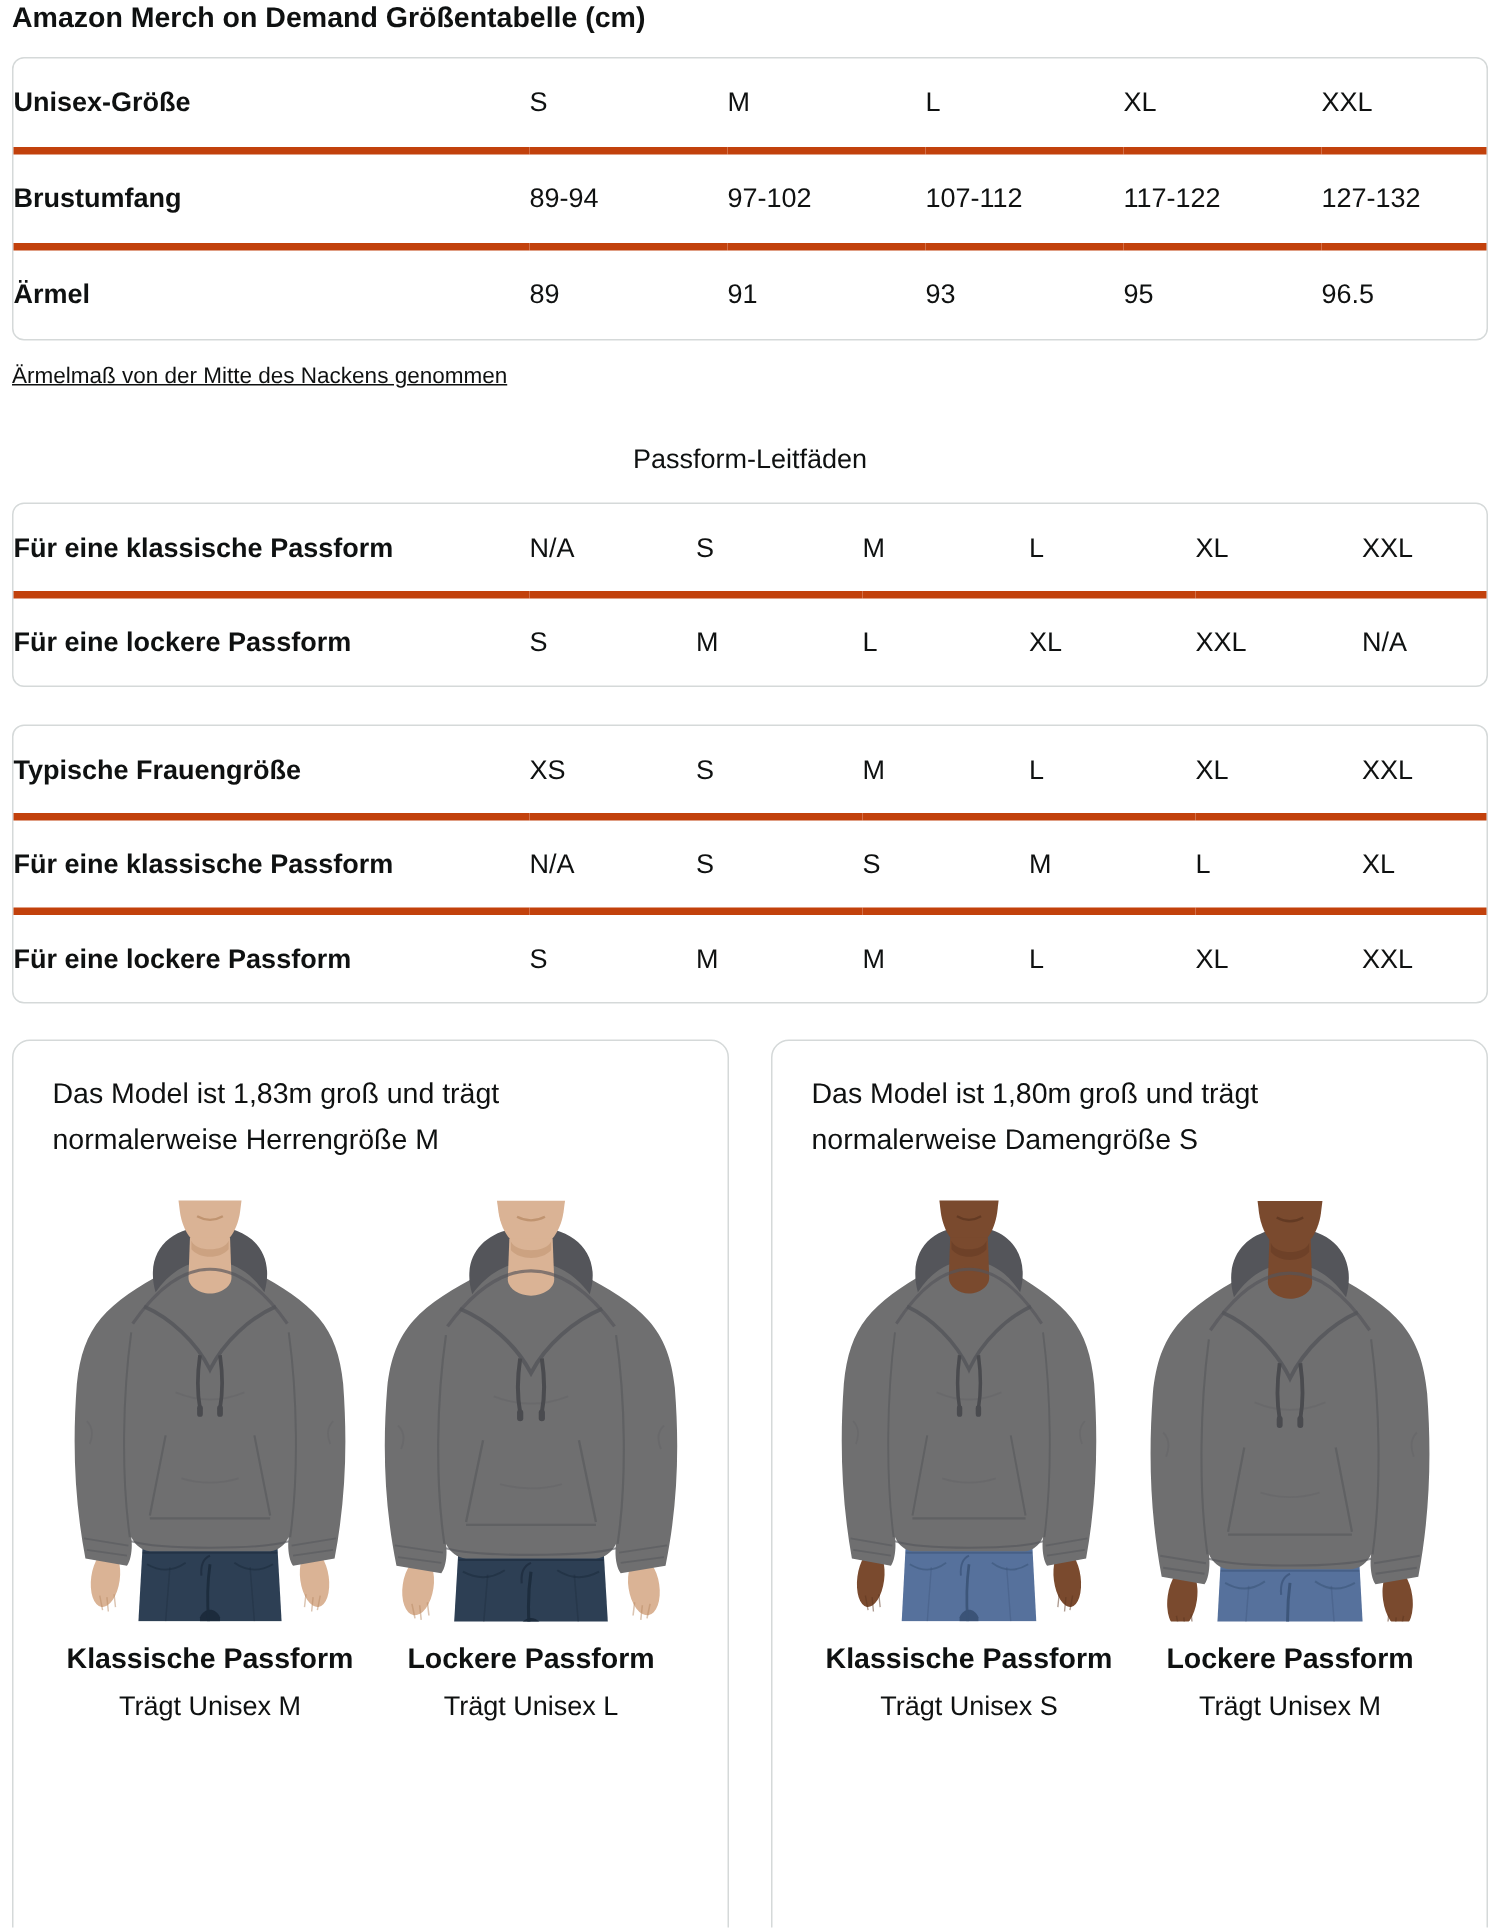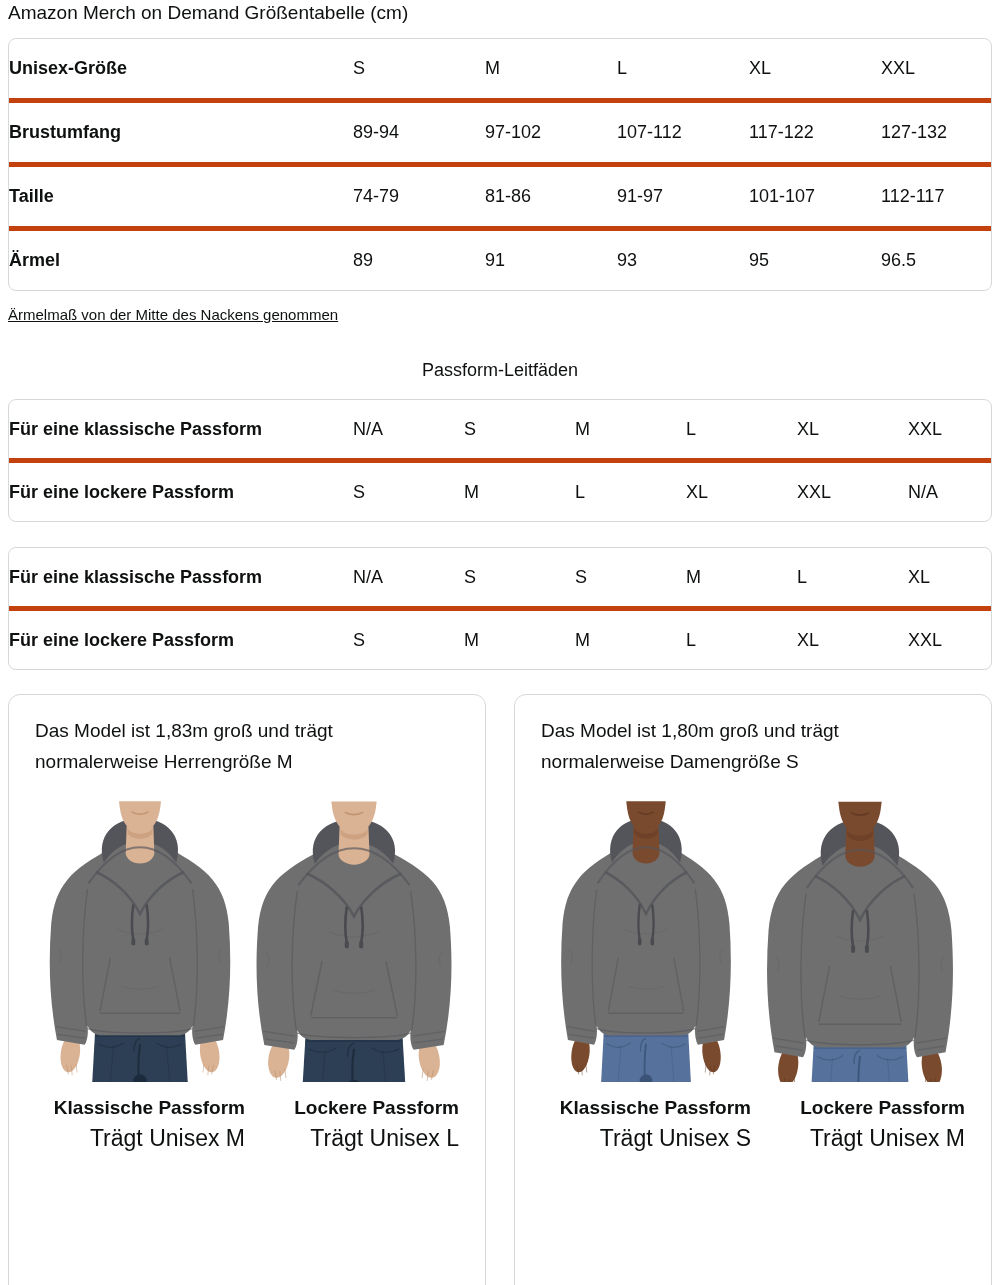--- a/index.html
+++ b/index.html
@@ -3,21 +3,21 @@
 <meta charset="utf-8">
 <style>
   html,body { margin:0; padding:0; background:#ffffff; }
   body {
     width:1000px; height:1285px; box-sizing:border-box;
     padding:2px 8px 0 8px;
     font-family:"Liberation Sans", sans-serif;
     color:#0f1111;
     overflow:hidden;
   }
-  .page-title { font-size:19px; font-weight:400; line-height:22px; margin:0 0 14px 0; }
+  .page-title { font-size:19px; font-weight:700; line-height:22px; margin:0 0 14px 0; }
 
   table.data-table {
     width:100%; table-layout:fixed;
     border:1px solid #d5d9d9; border-radius:8px;
     border-collapse:separate; border-spacing:0;
   }
   table.data-table td { vertical-align:middle; font-size:18px; padding:0; }
   table.size-table td { height:59px; }
   table.fit-table td { height:58px; }
   td.row-label { font-weight:700; padding-left:24px; }
@@ -28,24 +28,24 @@
   .fit-table-2 { margin-top:25px; }
 
   .model-cards { display:flex; gap:28px; margin-top:24px; }
   .model-card {
     flex:1; box-sizing:border-box; height:624px;
     border:1px solid #d5d9d9; border-radius:12px;
     padding:20px 26px 18px 26px; overflow:hidden;
   }
   .model-desc { font-size:19px; line-height:31px; margin:0; }
   .figures-row { display:flex; gap:4px; margin-top:12px; }
-  .figure-col { flex:1; text-align:right; min-width:0; }
+  .figure-col { flex:1; text-align:center; min-width:0; }
   .figure-svg { width:100%; height:293px; display:block; }
   .fit-label { font-size:19px; font-weight:700; line-height:23px; margin-top:14px; }
-  .size-label { font-size:23px; line-height:23px; margin-top:8px; }
+  .size-label { font-size:18px; line-height:23px; margin-top:8px; }
 
   .figure-svg.man   { --skin:var(--man-skin,#dab395);   --skin-dk:var(--man-skin-shade,#b78a64);
                       --jeans:var(--man-jeans,#2d3f54); --jeans-dk:var(--man-jeans-shade,#1c2b3c); }
   .figure-svg.woman { --skin:var(--woman-skin,#7a4a2e); --skin-dk:var(--woman-skin-shade,#5c3520);
                       --jeans:var(--woman-jeans,#56719c); --jeans-dk:var(--woman-jeans-shade,#3b5377); }
 </style>
 </head>
 <body>
 
 <svg width="0" height="0" style="position:absolute" aria-hidden="true">
@@ -121,28 +121,20 @@
   </tr>
   <tr>
     <td class="row-label">Brustumfang</td>
     <td>89-94</td>
     <td>97-102</td>
     <td>107-112</td>
     <td>117-122</td>
     <td>127-132</td>
   </tr>
   <tr>
-    <td class="row-label">Taille</td>
-    <td>74-79</td>
-    <td>81-86</td>
-    <td>91-97</td>
-    <td>101-107</td>
-    <td>112-117</td>
-  </tr>
-  <tr>
     <td class="row-label">Ärmel</td>
     <td>89</td>
     <td>91</td>
     <td>93</td>
     <td>95</td>
     <td>96.5</td>
   </tr>
 </tbody>
   </table>
 
@@ -186,20 +178,29 @@
   <colgroup>
       <col style="width:344px">
       <col style="width:111px">
       <col style="width:111px">
       <col style="width:111px">
       <col style="width:111px">
       <col style="width:111px">
       <col>
     </colgroup>
   <tbody>
+      <tr>
+    <td class="row-label">Typische Frauengröße</td>
+    <td>XS</td>
+    <td>S</td>
+    <td>M</td>
+    <td>L</td>
+    <td>XL</td>
+    <td>XXL</td>
+  </tr>
   <tr>
     <td class="row-label">Für eine klassische Passform</td>
     <td>N/A</td>
     <td>S</td>
     <td>S</td>
     <td>M</td>
     <td>L</td>
     <td>XL</td>
   </tr>
   <tr>

